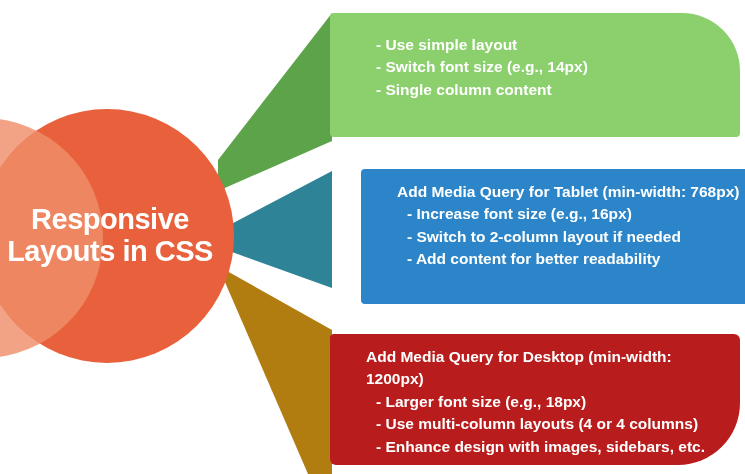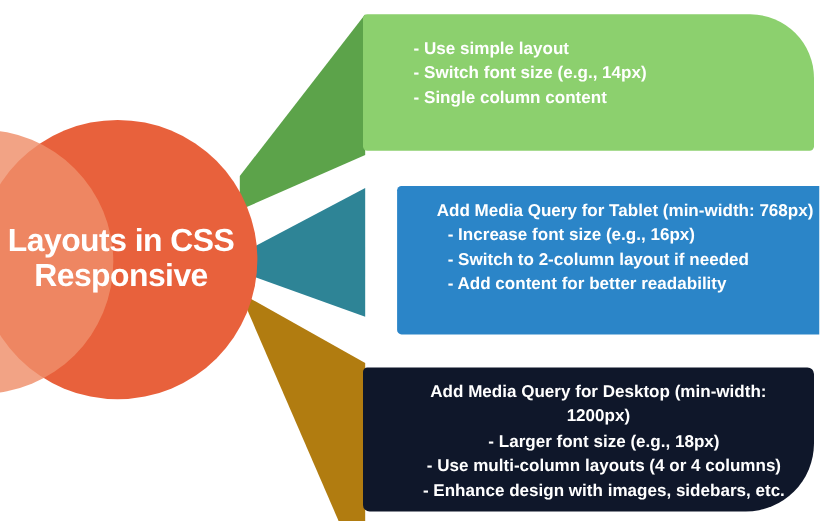--- a/index.html
+++ b/index.html
@@ -69,37 +69,37 @@
 
   <svg id="shapes" viewBox="0 0 745 474" xmlns="http://www.w3.org/2000/svg">
     <polygon points="218,160 332,13 332,141 218,191" fill="#5CA34A"></polygon>
     <polygon points="218,231 332,171 332,288 218,247" fill="#2E8496"></polygon>
     <polygon points="218,266 332,330 332,474 308,474" fill="#B17C10"></polygon>
     <circle cx="107" cy="236" r="127" fill="#E8613C"></circle>
     <circle cx="-17" cy="238" r="120" fill="rgba(239,143,106,0.82)"></circle>
   </svg>
 
   <div id="main-title">
+    <div>Responsive</div>
     <div>Layouts in CSS</div>
-    <div>Responsive</div>
   </div>
 
   <div class="branch-box box-mobile" style="background: rgb(140, 208, 110);">
     <div class="bullet">- Use simple layout</div>
     <div class="bullet">- Switch font size (e.g., 14px)</div>
     <div class="bullet">- Single column content</div>
   </div>
 
   <div class="branch-box box-tablet" style="background: rgb(43, 133, 200); margin-left: 31px;">
     <div class="heading">Add Media Query for Tablet (min-width: 768px)</div>
     <div class="bullet">- Increase font size (e.g., 16px)</div>
     <div class="bullet">- Switch to 2-column layout if needed</div>
     <div class="bullet">- Add content for better readability</div>
   </div>
 
-  <div class="branch-box box-desktop" style="background: #0f172a; text-align: center;">
+  <div class="branch-box box-desktop" style="background: #b91c1c;">
     <div class="heading">Add Media Query for Desktop (min-width: 1200px)</div>
     <div class="bullet">- Larger font size (e.g., 18px)</div>
     <div class="bullet">- Use multi-column layouts (4 or 4 columns)</div>
     <div class="bullet">- Enhance design with images, sidebars, etc.</div>
   </div>
 
 </div>
 
 </body></html>

